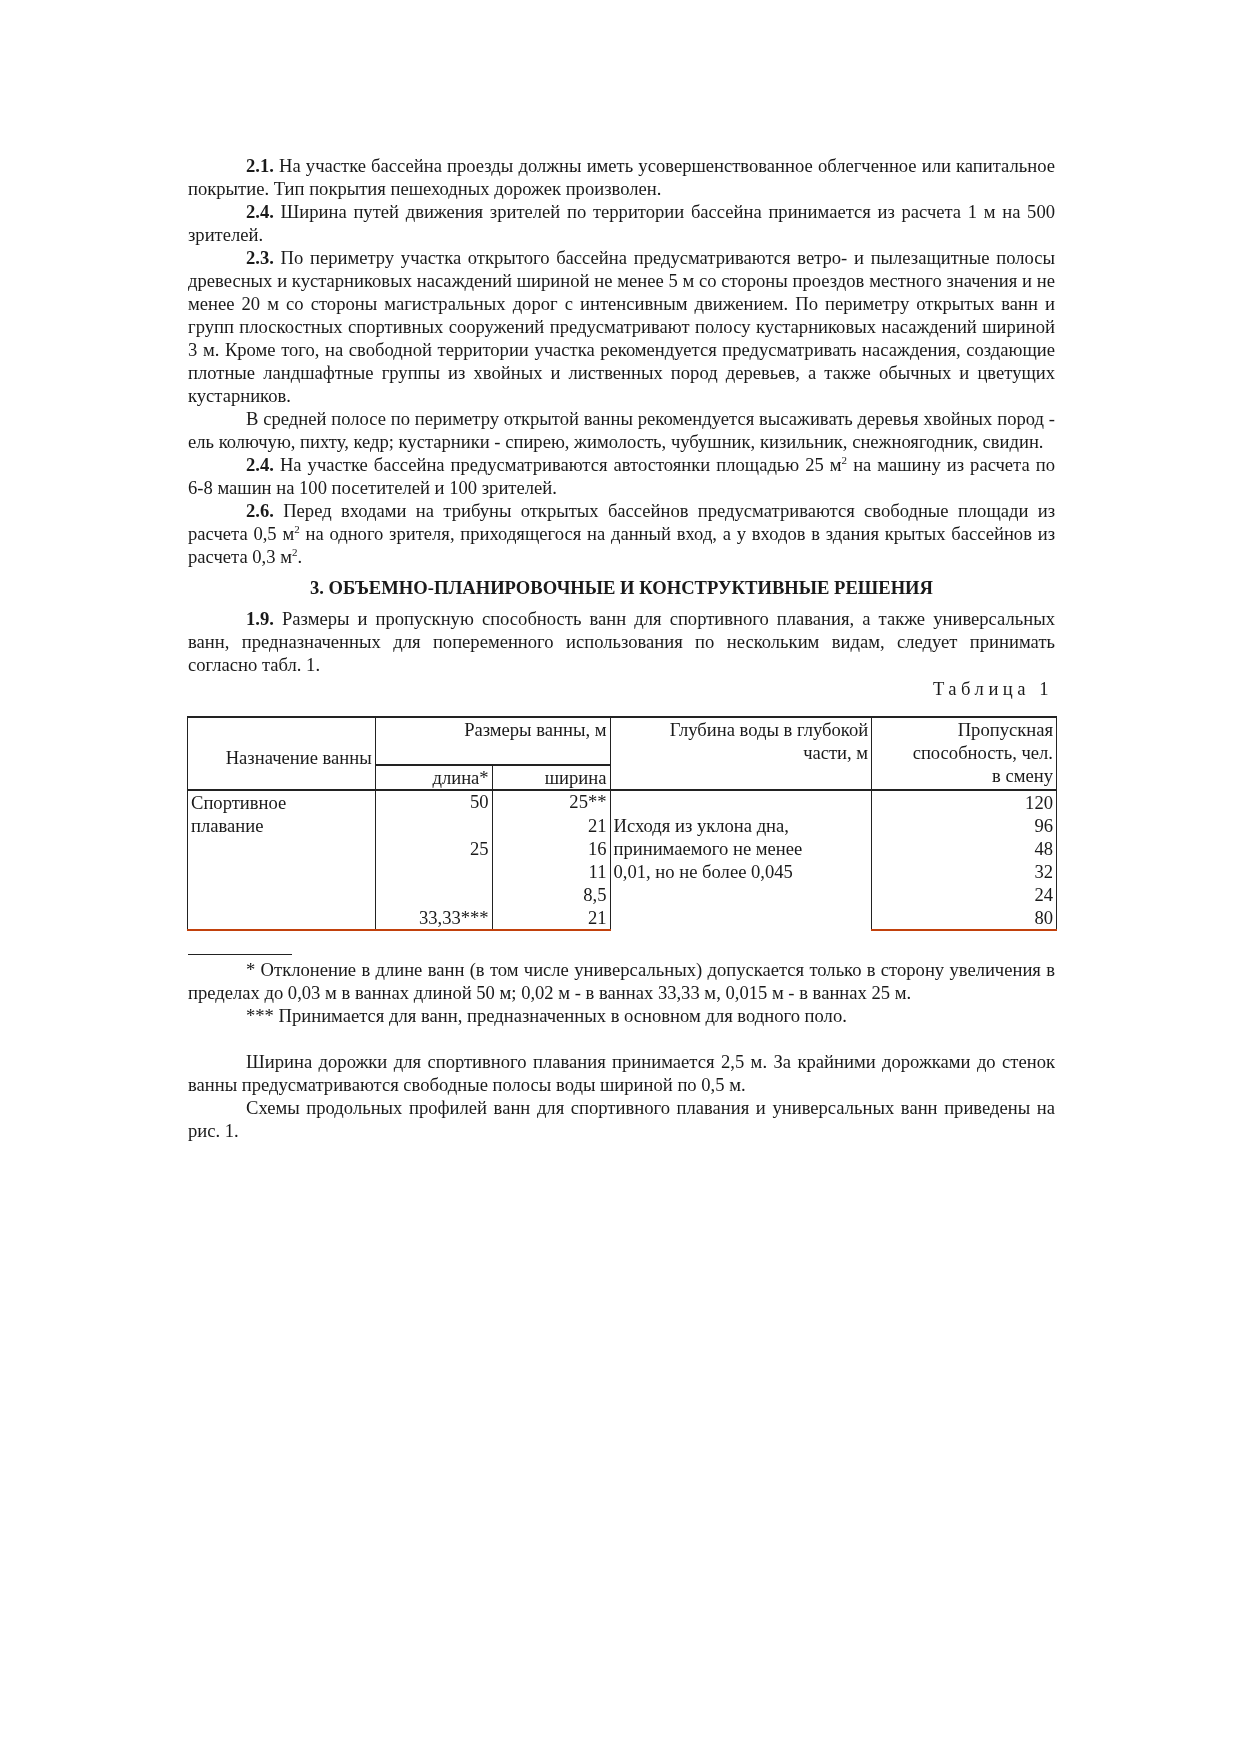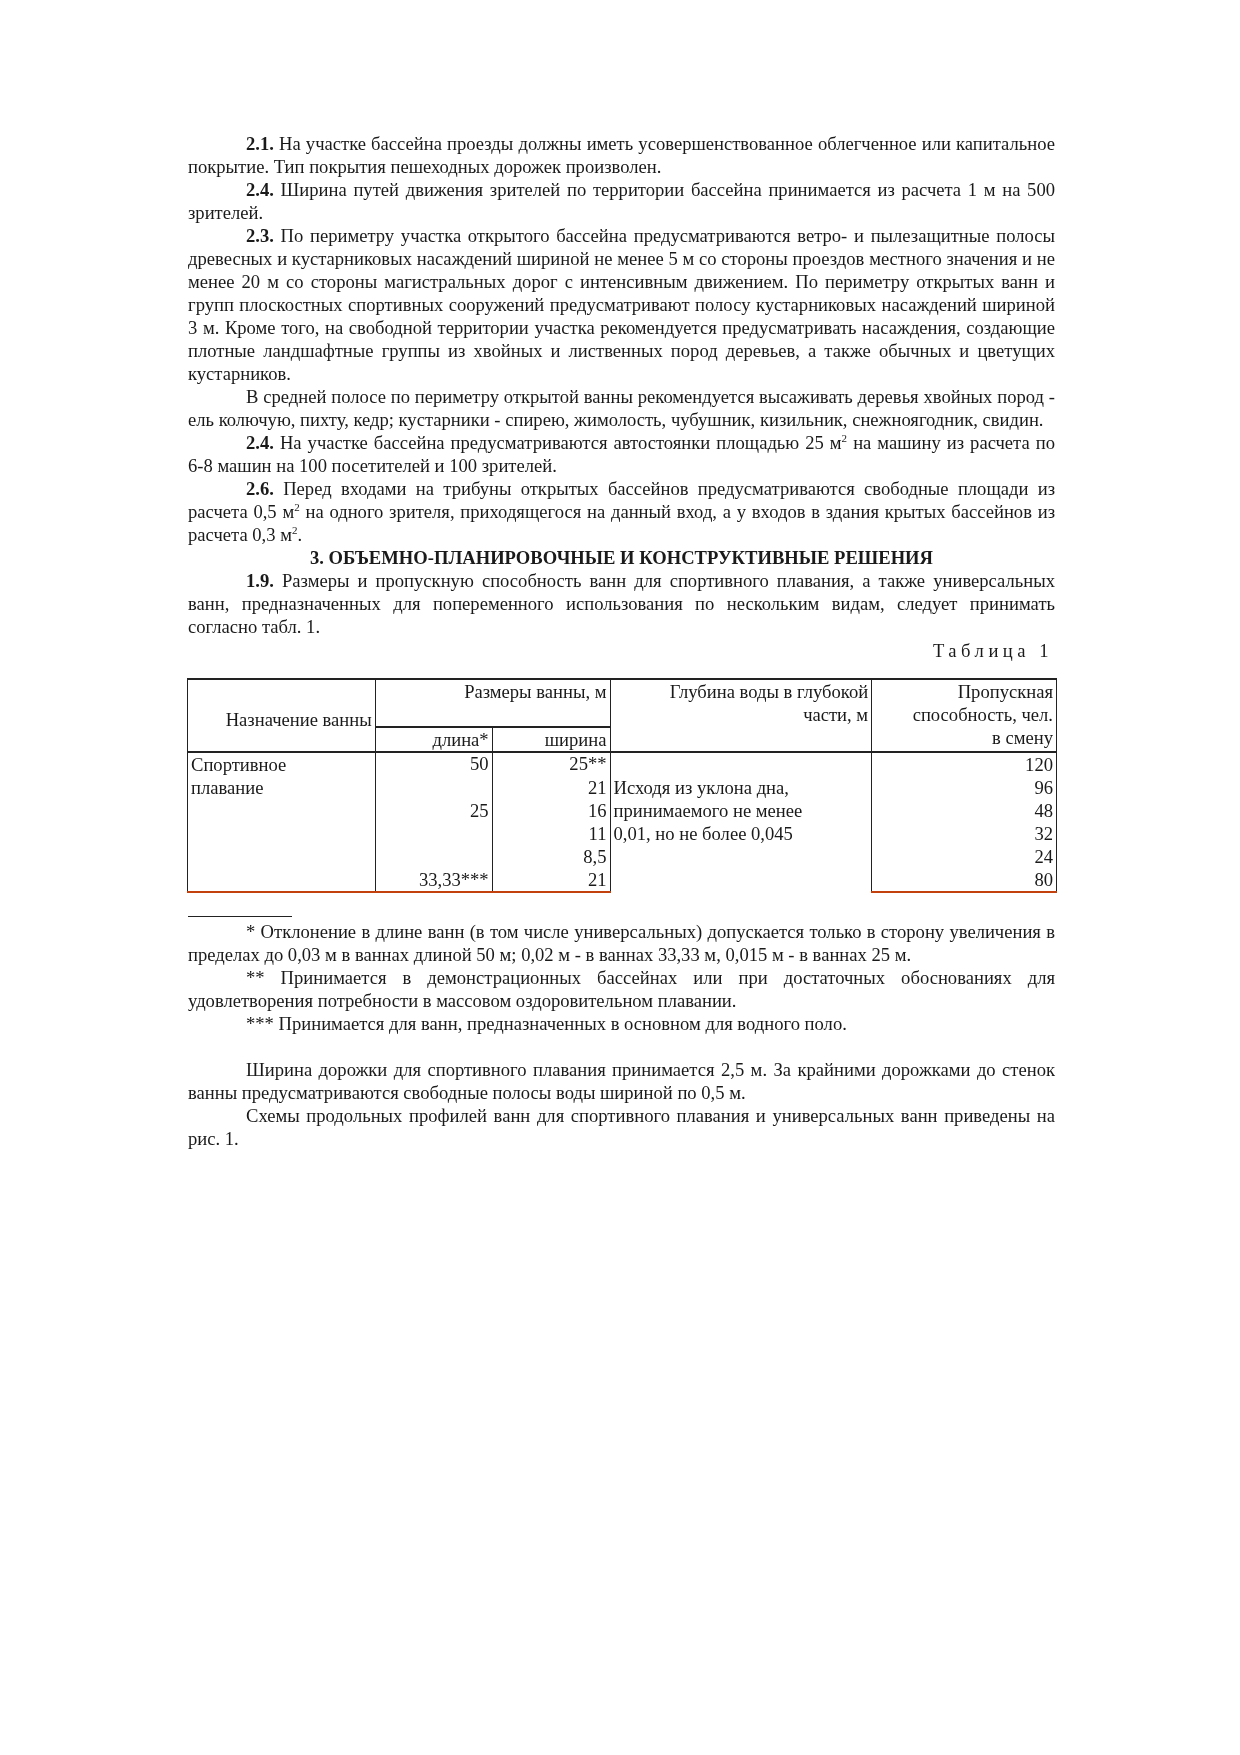--- a/index.html
+++ b/index.html
@@ -1,26 +1,26 @@
 <!DOCTYPE html>
 <html><head>
 <meta charset="utf-8">
 <style>
   html, body { margin: 0; padding: 0; background: #ffffff; }
   body {
     width: 1240px; height: 1755px; position: relative; overflow: hidden;
     font-family: "Liberation Serif", "DejaVu Serif", serif;
     color: #1a1a1a; font-size: 18.6px; line-height: 23px;
   }
-  .page { position: absolute; left: 188px; top: 132px; width: 867px; }
+  .page { position: absolute; left: 188px; top: 154px; width: 867px; }
   p { margin: 0; text-align: justify; }
   p.ind { text-indent: 58px; }
   b { font-weight: bold; }
   sup { font-size: 11px; line-height: 0; vertical-align: 7px; }
-  .heading { text-align: center; font-weight: bold; margin: 0; }
+  .heading { text-align: center; font-weight: bold; margin: 8px; }
   .tcap { text-align: right; letter-spacing: 4.5px; margin-top: 1px; margin-right: 2px; }
   table.t1 {
     border-collapse: collapse; margin-top: 16px; margin-left: -1px; width: 870px;
     font-size: 18.6px; line-height: 23px;
   }
   table.t1 td { border-left: 1.5px solid #222; border-right: 1.5px solid #222; padding: 0 3px; vertical-align: top; }
   table.t1 tr.h1 td { border-top: 2px solid #222; }
   table.t1 .c { text-align: right; }
   table.t1 .bt { border-top: 2px solid #222; }
   table.t1 .bb { border-bottom: 2px solid #222; }
@@ -115,21 +115,20 @@
       <td class="c">33,33***</td>
       <td class="c">21</td>
       <td class="c">80</td>
     </tr>
   </tbody>
     </table>
 
   <div class="rule"></div>
 
   <p class="ind">* Отклонение в длине ванн (в том числе универсальных) допускается только в сторону увеличения в пределах до 0,03 м в ваннах длиной 50 м; 0,02 м - в ваннах 33,33 м, 0,015 м - в ваннах 25 м.</p>
-  <p class="ind">** Принимается в демонстрационных бассейнах или при достаточных обоснованиях для удовлетворения потребности в массовом оздоровительном плавании.</p>
   <p class="ind">*** Принимается для ванн, предназначенных в основном для водного поло.</p>
 
   <div class="gap"></div>
 
   <p class="ind">Ширина дорожки для спортивного плавания принимается 2,5 м. За крайними дорожками до стенок ванны предусматриваются свободные полосы воды шириной по 0,5 м.</p>
   <p class="ind">Схемы продольных профилей ванн для спортивного плавания и универсальных ванн приведены на рис. 1.</p>
 
 </div>
 
 </body></html>

